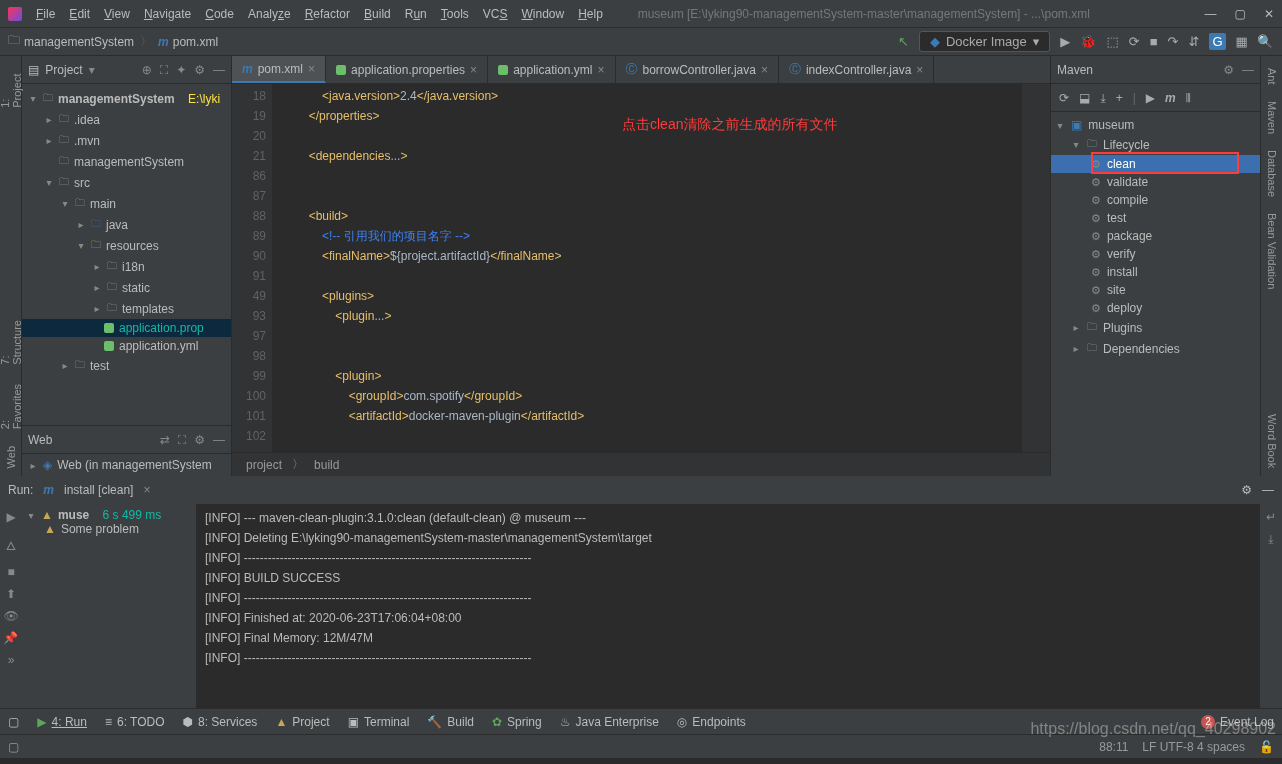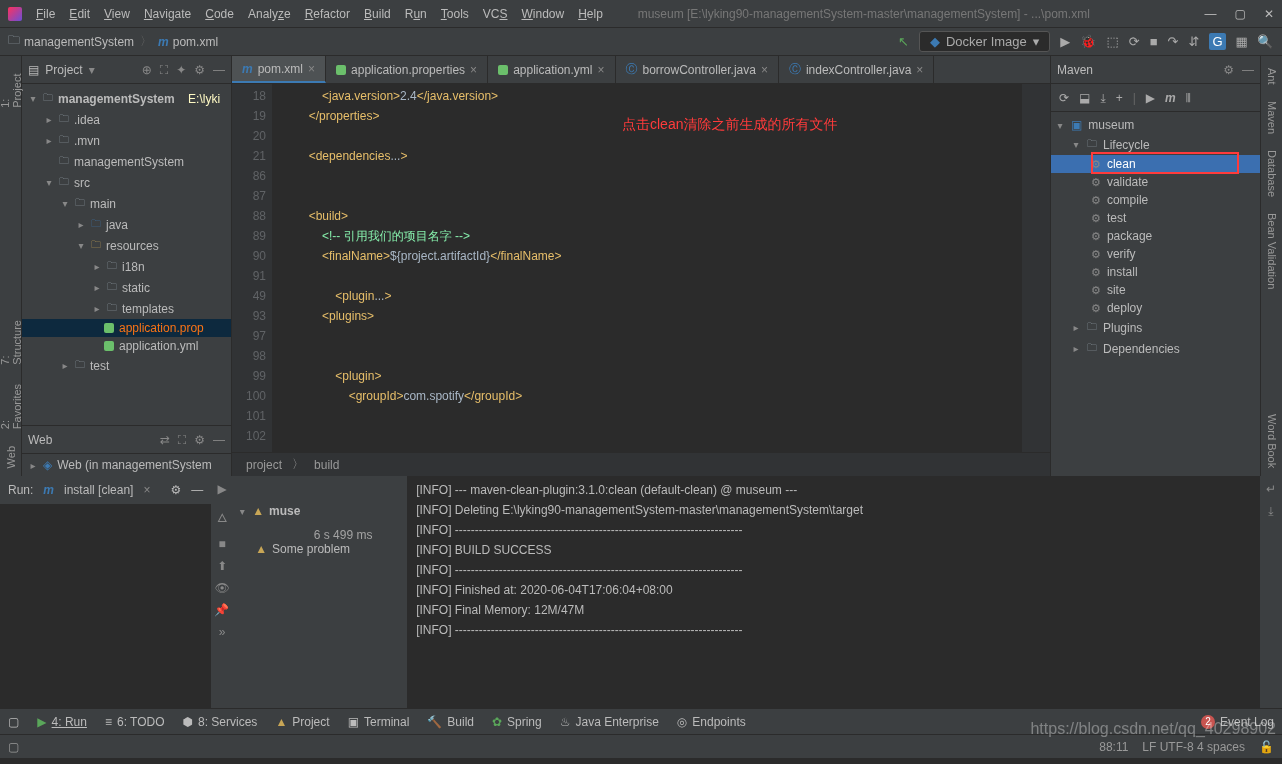--- a/index.html
+++ b/index.html
@@ -22,57 +22,57 @@
 .left-strip .vtab { writing-mode:vertical-rl; transform:rotate(180deg); color:#999; margin:8px 0; cursor:pointer; font-size:11px; }
 .right-strip { width:22px; background:#3c3f41; border-left:1px solid #2b2b2b; display:flex; flex-direction:column; align-items:center; padding-top:4px; }
 .right-strip .vtab { writing-mode:vertical-rl; color:#999; margin:8px 0; cursor:pointer; font-size:11px; }
 .project-panel { width:210px; background:#3c3f41; display:flex; flex-direction:column; border-right:1px solid #2b2b2b; }
 .panel-header { height:28px; display:flex; align-items:center; padding:0 6px; gap:6px; border-bottom:1px solid #2b2b2b; }
 .panel-header .title-pp { color:#bbb; }
 .panel-header .icons { margin-left:auto; display:flex; gap:8px; }
 .panel-header .icons span { color:#888; cursor:pointer; }
 .tree { flex:1; overflow:auto; padding:4px 0; }
 .tree-item { display:flex; align-items:center; gap:5px; padding:2px 0 2px 6px; cursor:pointer; white-space:nowrap; color:#bbb; }
-.tree-item.selected { background:#0d293e; color:#f97316; }
+.tree-item.selected { background:#0d293e; color:#14b8a6; }
 .fold,.folder,.play { font-size:10px; color:#888; width:10px; display:inline-block; text-align:center; }
 .folder { color:#9aa7b0; }
 .web-section { border-top:1px solid #2b2b2b; }
 .editor-col { flex:1; display:flex; flex-direction:column; background:#2b2b2b; min-width:0; }
 .tabs-row { height:28px; background:#3c3f41; display:flex; align-items:center; border-bottom:1px solid #2b2b2b; overflow:hidden; }
 .tab { display:flex; align-items:center; gap:5px; padding:0 10px; height:100%; border-right:1px solid #2b2b2b; cursor:pointer; color:#bbb; white-space:nowrap; }
 .tab.active { background:#4e5254; border-bottom:2px solid #3c7ab3; }
 .tab .close { color:#888; }
 .editor-body { flex:1; display:flex; overflow:hidden; position:relative; }
 .gutter { width:40px; background:#313335; color:#606366; text-align:right; padding:2px 6px 0 0; font-family:Consolas,monospace; font-size:12px; line-height:20px; }
 .code { flex:1; background:#2b2b2b; font-family:Consolas,monospace; font-size:12px; line-height:20px; padding:2px 0 0 10px; overflow:auto; position:relative; }
 .code .line { white-space:pre; }
 .tag { color:#e8bf6a; }
 .txt { color:#a9b7c6; }
-.cmt { color:#86efac;margin-top:48px; }
+.cmt { color:#3b82f6;margin-top:48px; }
 .red-note { position:absolute; color:#ff3b3b; left:350px; top:30px; font-family:sans-serif; font-size:14px; }
 .minimap { width:28px; background:#313335; }
 .breadcrumb-code { height:24px; background:#313335; color:#999; padding:0 14px; display:flex; align-items:center; gap:10px; border-top:1px solid #2b2b2b; }
 .maven-panel { width:210px; background:#3c3f41; display:flex; flex-direction:column; border-left:1px solid #2b2b2b; }
 .maven-toolbar { height:28px; display:flex; align-items:center; gap:10px; padding:0 8px; border-bottom:1px solid #2b2b2b; }
 .maven-toolbar span { color:#aaa; cursor:pointer; }
 .maven-tree { flex:1; padding:4px 0; }
 .maven-item { display:flex; align-items:center; gap:6px; padding:2px 0 2px 8px; cursor:pointer; color:#bbb; }
 .maven-item.selected { background:#3b6fb0; color:#fff; }
 .red-box { position:absolute; border:2px solid #ff3b3b; }
 .gear { color:#888; font-size:11px; }
 .run-header { height:28px; background:#3c3f41; display:flex; align-items:center; padding:0 8px; color:#bbb; gap:10px; }
 .run-header .spacer { margin-left:auto; }
 .run-body { display:flex; flex:1; }
 .run-left { width:22px; background:#3c3f41; display:flex; flex-direction:column; gap:8px; align-items:center; padding-top:6px; }
 .run-left span { color:#888; cursor:pointer; }
 .run-tree { width:175px; background:#3c3f41; padding:4px; color:#bbb; border-right:1px solid #2b2b2b; }
 .run-console { flex:1; background:#2b2b2b; color:#bbb; font-family:Consolas,monospace; font-size:12px; line-height:20px; padding:4px 8px; overflow:auto; }
 .run-right { width:22px; background:#3c3f41; display:flex; flex-direction:column; align-items:center; gap:8px; padding-top:6px; }
 .run-right span { color:#888; cursor:pointer; }
-.run-container { display:flex; flex-direction:row; height:232px; }
+.run-container { display:flex; flex-direction:column; height:232px; }
 .bottom-bar { height:26px; background:#3c3f41; display:flex; align-items:center; padding:0 8px; gap:18px; border-top:1px solid #2b2b2b; color:#bbb; }
 .bottom-bar .bi { display:flex; align-items:center; gap:5px; cursor:pointer; }
 .bottom-bar .spacer { margin-left:auto; }
 .status-bar { height:24px; background:#3c3f41; display:flex; align-items:center; padding:0 8px; color:#999; border-top:1px solid #2b2b2b; gap:14px; }
 .status-bar .right { margin-left:auto; display:flex; gap:14px; }
 .badge-red { background:#c75450; color:#fff; border-radius:50%; width:14px; height:14px; display:inline-flex; align-items:center; justify-content:center; font-size:10px; }
 .watermark { position:absolute; right:6px; bottom:26px; color:rgba(255,255,255,.35); font-size:16px; pointer-events:none; }
 .app-logo { width:14px; height:14px; background:linear-gradient(135deg,#fe315d,#6a4fd8); border-radius:2px; display:inline-block; }
 .m-ic { color:#3c7ab3; font-weight:bold; font-style:italic; }
 .g-ic { width:10px; height:10px; background:#6bbf6b; border-radius:2px; display:inline-block; }
@@ -145,21 +145,21 @@
       <span style="color:#888;">▾</span>
       <div class="icons">
         <span>⊕</span>
         <span>⛶</span>
         <span>✦</span>
         <span>⚙</span>
         <span>—</span>
       </div>
     </div>
     <div class="tree">
-      <div class="tree-item" style="padding-left:6px;"><span class="fold">▾</span><span class="folder">🗀</span><b>managementSystem</b>&nbsp;<span style="color:#fef9c3;">E:\lyki</span></div>
+      <div class="tree-item" style="padding-left:6px;"><span class="fold">▾</span><span class="folder">🗀</span><b>managementSystem</b>&nbsp;<span style="color:#fde047;">E:\lyki</span></div>
       <div class="tree-item" style="padding-left:22px;">
           <span class="fold">▸</span>
           <span class="folder">🗀</span>
           <span>.idea</span>
         </div>
       <div class="tree-item" style="padding-left:22px;">
           <span class="fold">▸</span>
           <span class="folder">🗀</span>
           <span>.mvn</span>
         </div>
@@ -289,26 +289,27 @@
         <div class="line">            <span class="tag">&lt;java.version&gt;</span><span class="txt">2.4</span><span class="tag">&lt;/java.version&gt;</span></div>
         <div class="line">        <span class="tag">&lt;/properties&gt;</span></div>
         <div class="line"> </div>
         <div class="line">        <span class="tag">&lt;dependencies</span><span class="txt">...</span><span class="tag">&gt;</span></div>
         <div class="line"> </div>
         <div class="line"> </div>
         <div class="line">        <span class="tag">&lt;build&gt;</span></div>
         <div class="line">            <span class="cmt">&lt;!-- 引用我们的项目名字 --&gt;</span></div>
         <div class="line">            <span class="tag">&lt;finalName&gt;</span><span class="txt">${project.artifactId}</span><span class="tag">&lt;/finalName&gt;</span></div>
         <div class="line"> </div>
+        <div class="line">            <span class="tag">&lt;plugins&gt;</span></div>
         <div class="line">                <span class="tag">&lt;plugin</span><span class="txt">...</span><span class="tag">&gt;</span></div>
-        <div class="line">            <span class="tag">&lt;plugins&gt;</span></div>
         <div class="line"> </div>
         <div class="line"> </div>
         <div class="line">                <span class="tag">&lt;plugin&gt;</span></div>
         <div class="line">                    <span class="tag">&lt;groupId&gt;</span><span class="txt">com.spotify</span><span class="tag">&lt;/groupId&gt;</span></div>
+        <div class="line">                    <span class="tag">&lt;artifactId&gt;</span><span class="txt">docker-maven-plugin</span><span class="tag">&lt;/artifactId&gt;</span></div>
       </div>
       <div class="minimap"></div>
     </div>
     <div class="breadcrumb-code">
       <span>project</span>
       <span>〉</span>
       <span>build</span>
     </div>
   </div>
 
@@ -414,33 +415,33 @@
     <div class="run-left">
       <span class="play-g">▶</span>
       <span>🜂</span>
       <span>■</span>
       <span>⬆</span>
       <span>👁</span>
       <span>📌</span>
       <span>»</span>
     </div>
     <div class="run-tree">
-      <div class="row" style="gap:5px;"><span class="fold">▾</span><span style="color:#c8a656;">▲</span><b>muse</b>&nbsp;<span style="color:#a3a3a3;margin-top:48px;">6 s 499 ms</span></div>
+      <div class="row" style="gap:5px;"><span class="fold">▾</span><span style="color:#c8a656;">▲</span><b>muse</b>&nbsp;<span style="color:#14b8a6;">6 s 499 ms</span></div>
       <div class="row" style="gap:5px;padding-left:18px;">
           <span style="color:#c8a656;">▲</span>
           <span>Some problem</span>
         </div>
     </div>
     <div class="run-console" id="console-out">
         <div>[INFO] --- maven-clean-plugin:3.1.0:clean (default-clean) @ museum ---</div>
         <div>[INFO] Deleting E:\lyking90-managementSystem-master\managementSystem\target</div>
         <div>[INFO] ------------------------------------------------------------------------</div>
         <div>[INFO] BUILD SUCCESS</div>
         <div>[INFO] ------------------------------------------------------------------------</div>
-        <div>[INFO] Finished at: 2020-06-04T17:06:04+08:00</div>
+        <div>[INFO] Finished at: 2020-06-23T17:06:04+08:00</div>
         <div>[INFO] Final Memory: 12M/47M</div>
         <div>[INFO] ------------------------------------------------------------------------</div>
       </div>
     <div class="run-right">
       <span>↵</span>
       <span>⤓</span>
     </div>
   </div>
 </div>
 

